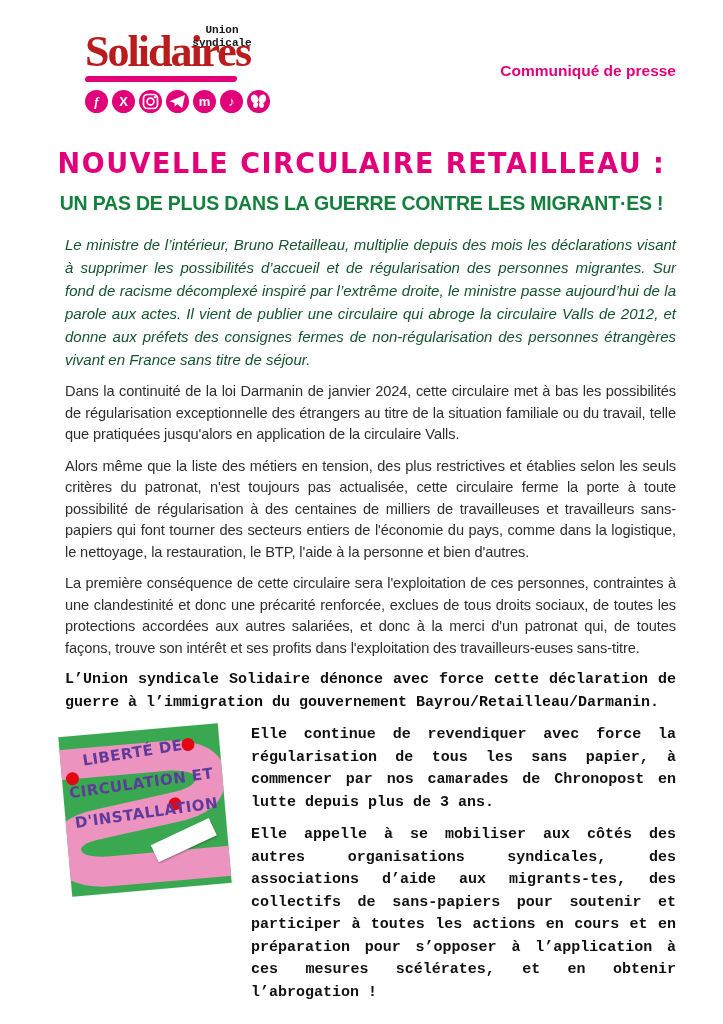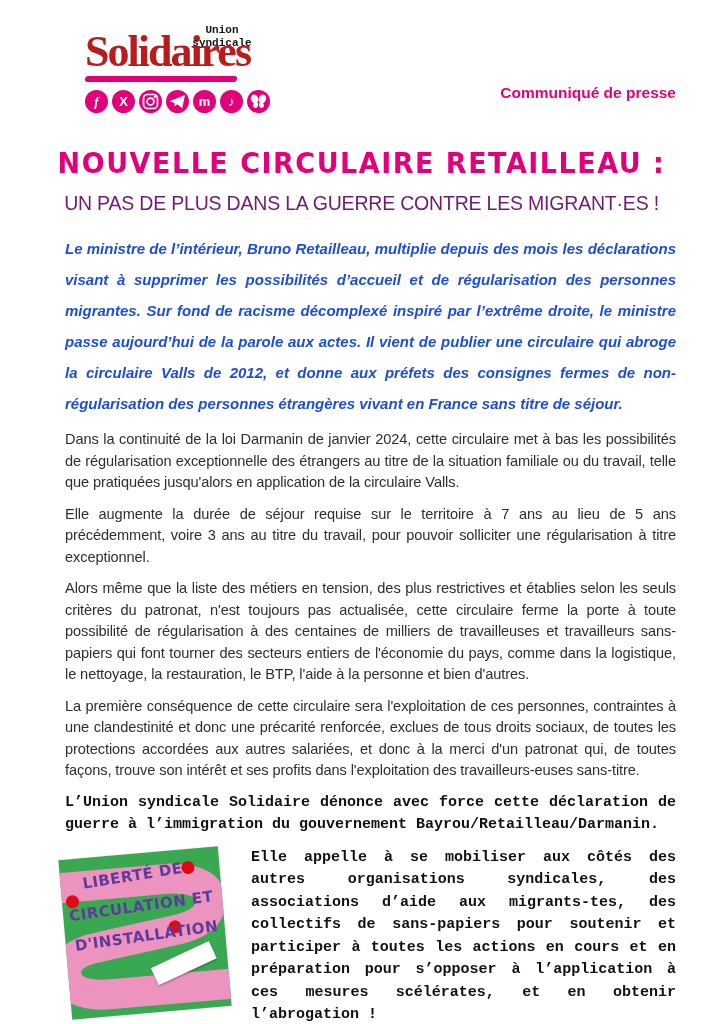--- a/index.html
+++ b/index.html
@@ -15,31 +15,31 @@
   .logo-tagline{position:absolute;top:-6px;right:-2px;font-family:Liberation Mono, monospace;
                 font-size:11px;font-weight:700;color:#141414;width:60px;line-height:1.15;text-align:center;}
   .logo-underline{height:6px;width:152px;background:#e2007a;border-radius:3px;
                   transform:skewX(-8deg);margin-top:2px;}
   .social-row{display:flex;gap:4px;margin-top:8px;}
   .social-circle{width:23px;height:23px;border-radius:50%;background:#e2007a;color:#fff;
                  display:flex;align-items:center;justify-content:center;
                  font-size:13px;font-weight:700;line-height:1;cursor:pointer;}
   .social-circle svg{display:block;}
   .kicker{text-align:right;color:#e2007a;font-weight:700;font-size:15.5px;
-          line-height:21px;margin-top:52px;}
+          line-height:21px;margin-top:30px;}
   
   .title{margin:34px 20px 0;text-align:center;color:#e2007a;
          font-family:"DejaVu Sans",sans-serif;font-weight:800;font-size:27px;
          letter-spacing:1.5px;transform:scaleY(1.08);}
-  .subtitle{margin:14px 10px 0;text-align:center;color:#701a75;font-weight:400;
+  .subtitle{margin:14px 10px 0;text-align:center;color:#15803d;font-weight:700;
             font-size:19.5px;letter-spacing:-0.2px;}
   
   .content{padding:14px 47px 0 65px;}
-  .intro{font-weight:700;font-style:italic;font-size:15px;line-height:31px;
-         text-align:justify;color:#1d4ed8;margin:4px 0 10px;}
+  .intro{font-weight:400;font-style:italic;font-size:15px;line-height:23px;
+         text-align:justify;color:#14532d;margin:4px 0 10px;}
   .body-p{font-size:14.6px;line-height:21.5px;text-align:justify;color:#2e2e2e;
           margin:0 0 10px;letter-spacing:-0.1px;}
   .bold-p{font-size:15px;line-height:22.5px;text-align:justify;color:#111;
           font-weight:700;margin:0 0 10px;font-family:Liberation Mono, monospace;}
   
   .bottom-row{display:flex;gap:18px;align-items:flex-start;margin-top:4px;}
   .sticker-wrap{flex:0 0 168px;padding-top:6px;}
   .sticker{position:relative;width:160px;height:160px;background:#3aa851;
            transform:rotate(-5deg);box-shadow:0 0 0 1px rgba(0,0,0,0.03);overflow:hidden;}
   .sticker svg.ribbon{position:absolute;left:0;top:0;}
@@ -95,21 +95,20 @@
     </div>
   </header>
 
   <h1 class="title">NOUVELLE CIRCULAIRE RETAILLEAU :</h1>
   <h2 class="subtitle">UN PAS DE PLUS DANS LA GUERRE CONTRE LES MIGRANT·ES !</h2>
 
   <div class="content">
     <p class="intro">Le ministre de l’intérieur, Bruno Retailleau, multiplie depuis des mois les déclarations visant à supprimer les possibilités d’accueil et de régularisation des personnes migrantes. Sur fond de racisme décomplexé inspiré par l’extrême droite, le ministre passe aujourd’hui de la parole aux actes. Il vient de publier une circulaire qui abroge la circulaire Valls de 2012, et donne aux préfets des consignes fermes de non-régularisation des personnes étrangères vivant en France sans titre de séjour.</p>
 
     <p class="body-p">Dans la continuité de la loi Darmanin de janvier 2024, cette circulaire met à bas les possibilités de régularisation exceptionnelle des étrangers au titre de la situation familiale ou du travail, telle que pratiquées jusqu'alors en application de la circulaire Valls.</p>
-    <p class="body-p">Elle augmente la durée de séjour requise sur le territoire à 7 ans au lieu de 5 ans précédemment, voire 3 ans au titre du travail, pour pouvoir solliciter une régularisation à titre exceptionnel.</p>
     <p class="body-p">Alors même que la liste des métiers en tension, des plus restrictives et établies selon les seuls critères du patronat, n'est toujours pas actualisée, cette circulaire ferme la porte à toute possibilité de régularisation à des centaines de milliers de travailleuses et travailleurs sans-papiers qui font tourner des secteurs entiers de l'économie du pays, comme dans la logistique, le nettoyage, la restauration, le BTP, l'aide à la personne et bien d'autres.</p>
     <p class="body-p">La première conséquence de cette circulaire sera l'exploitation de ces personnes, contraintes à une clandestinité et donc une précarité renforcée, exclues de tous droits sociaux, de toutes les protections accordées aux autres salariées, et donc à la merci d'un patronat qui, de toutes façons, trouve son intérêt et ses profits dans l'exploitation des travailleurs-euses sans-titre.</p>
 
     <p class="bold-p">L’Union syndicale Solidaire dénonce avec force cette déclaration de guerre à l’immigration du gouvernement Bayrou/Retailleau/Darmanin.</p>
 
     <div class="bottom-row">
       <div class="sticker-wrap">
         <div class="sticker">
           <svg class="ribbon" width="160" height="160" viewBox="0 0 160 160">
             <path d="M-16,28 H112 Q150,32 148,54 Q146,76 108,80 L34,90 Q-4,94 -2,116 Q0,136 36,138 H176" fill="none" stroke="#ec93bf" stroke-width="30" stroke-linecap="round" stroke-linejoin="round"></path>
@@ -122,19 +121,20 @@
           <span class="sticker-line" style="left:6px;top:44px;transform:rotate(-3deg);">CIRCULATION ET</span>
           <span class="sticker-line" style="left:9px;top:74px;transform:rotate(-3deg);">D'INSTALLATION</span>
 
           <div class="chip">
             
             
           </div>
         </div>
       </div>
       <div class="bottom-text">
+        <p class="bold-p">Elle continue de revendiquer avec force la régularisation de tous les sans papier, à commencer par nos camarades de Chronopost en lutte depuis plus de 3 ans.</p>
         <p class="bold-p">Elle appelle à se mobiliser aux côtés des autres organisations syndicales, des associations d’aide aux migrants-tes, des collectifs de sans-papiers pour soutenir et participer à toutes les actions en cours et en préparation pour s’opposer à l’application à ces mesures scélérates, et en obtenir l’abrogation !</p>
       </div>
     </div>
 
   </div>
 
 </div>
 
 </body></html>

